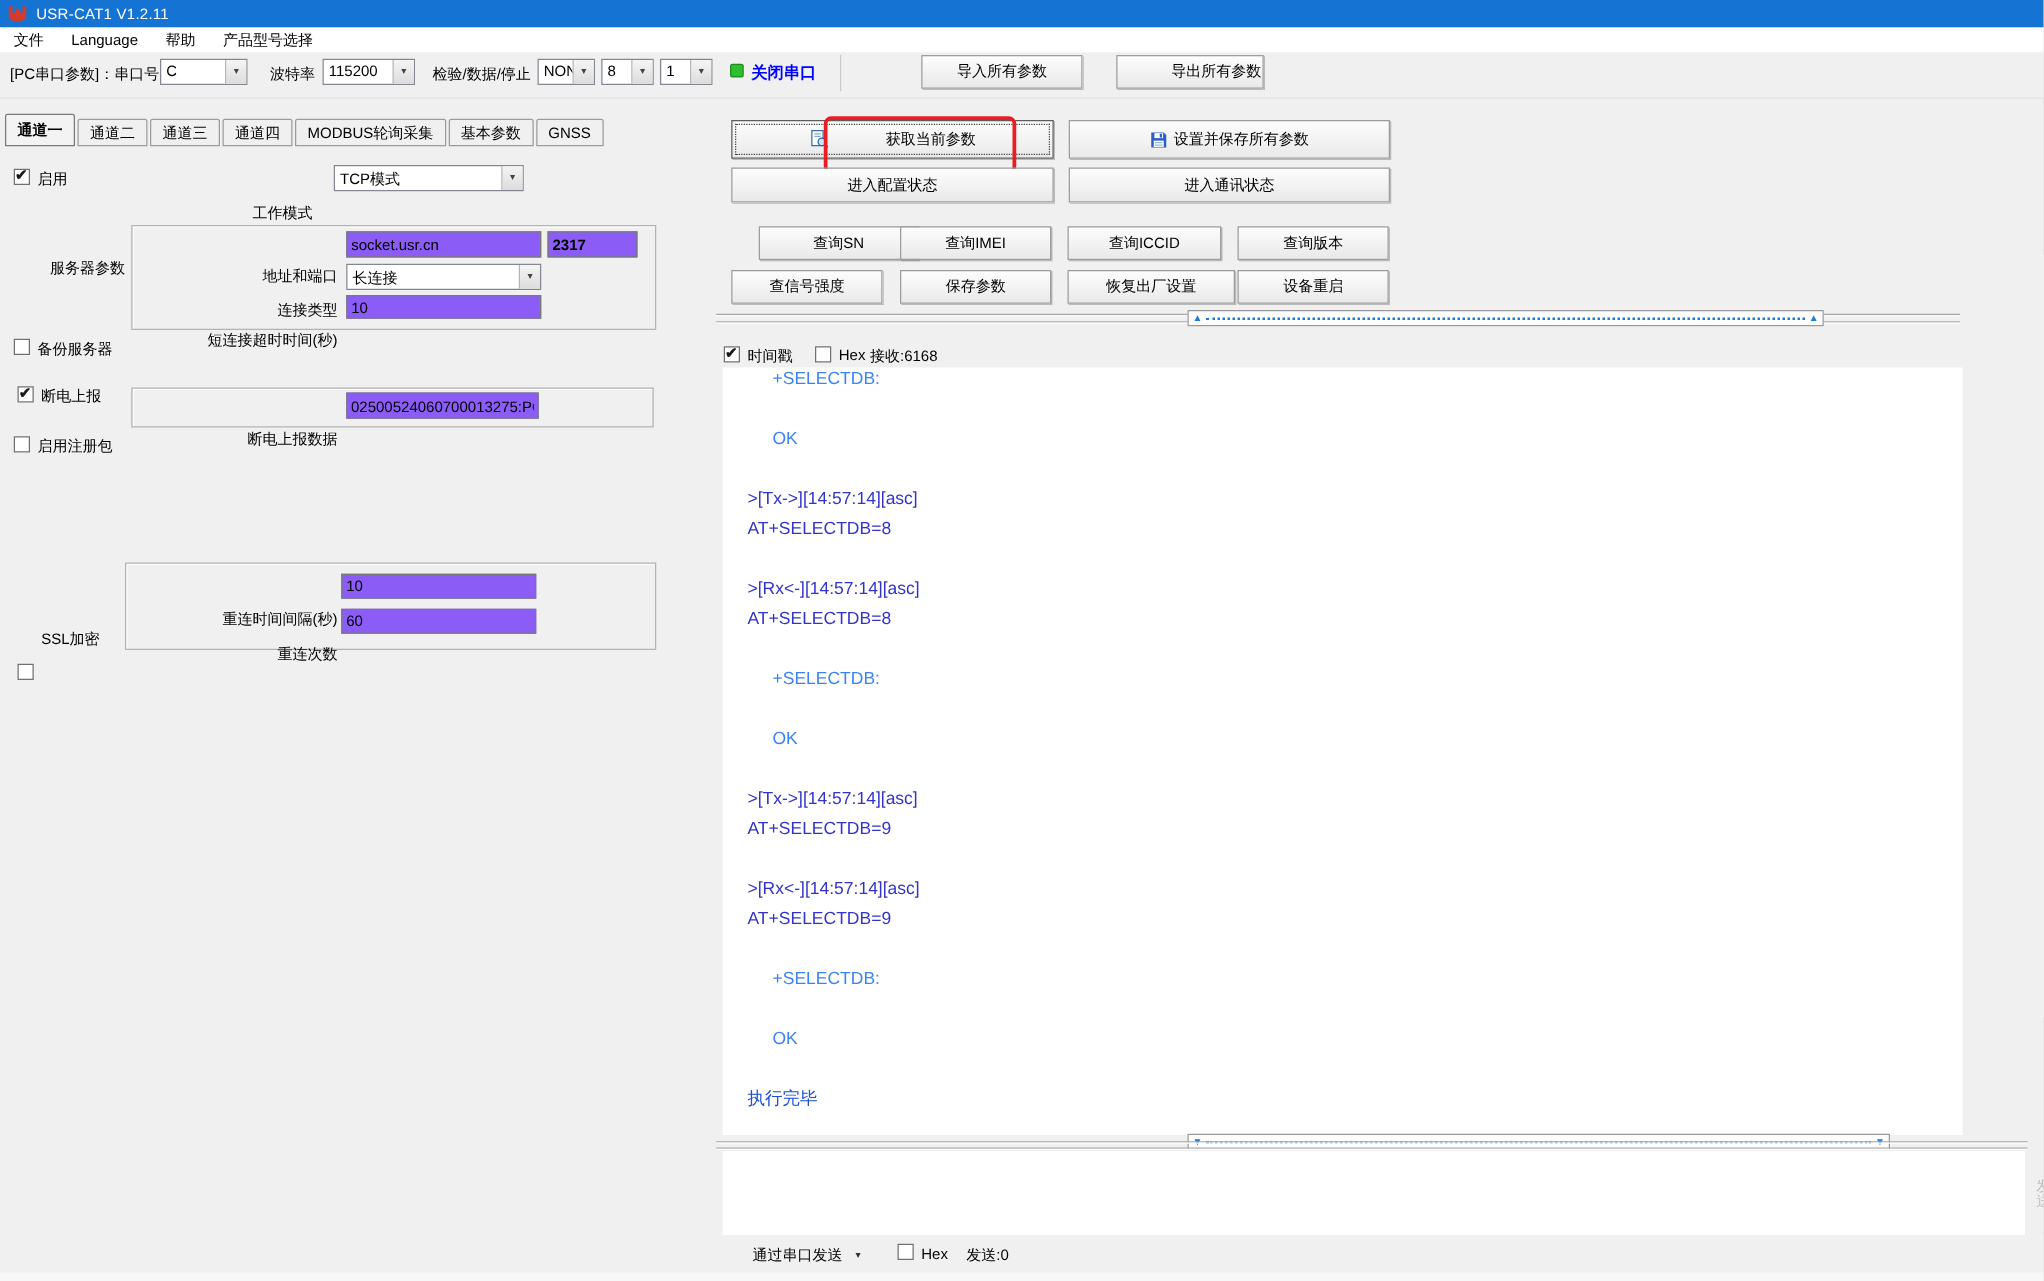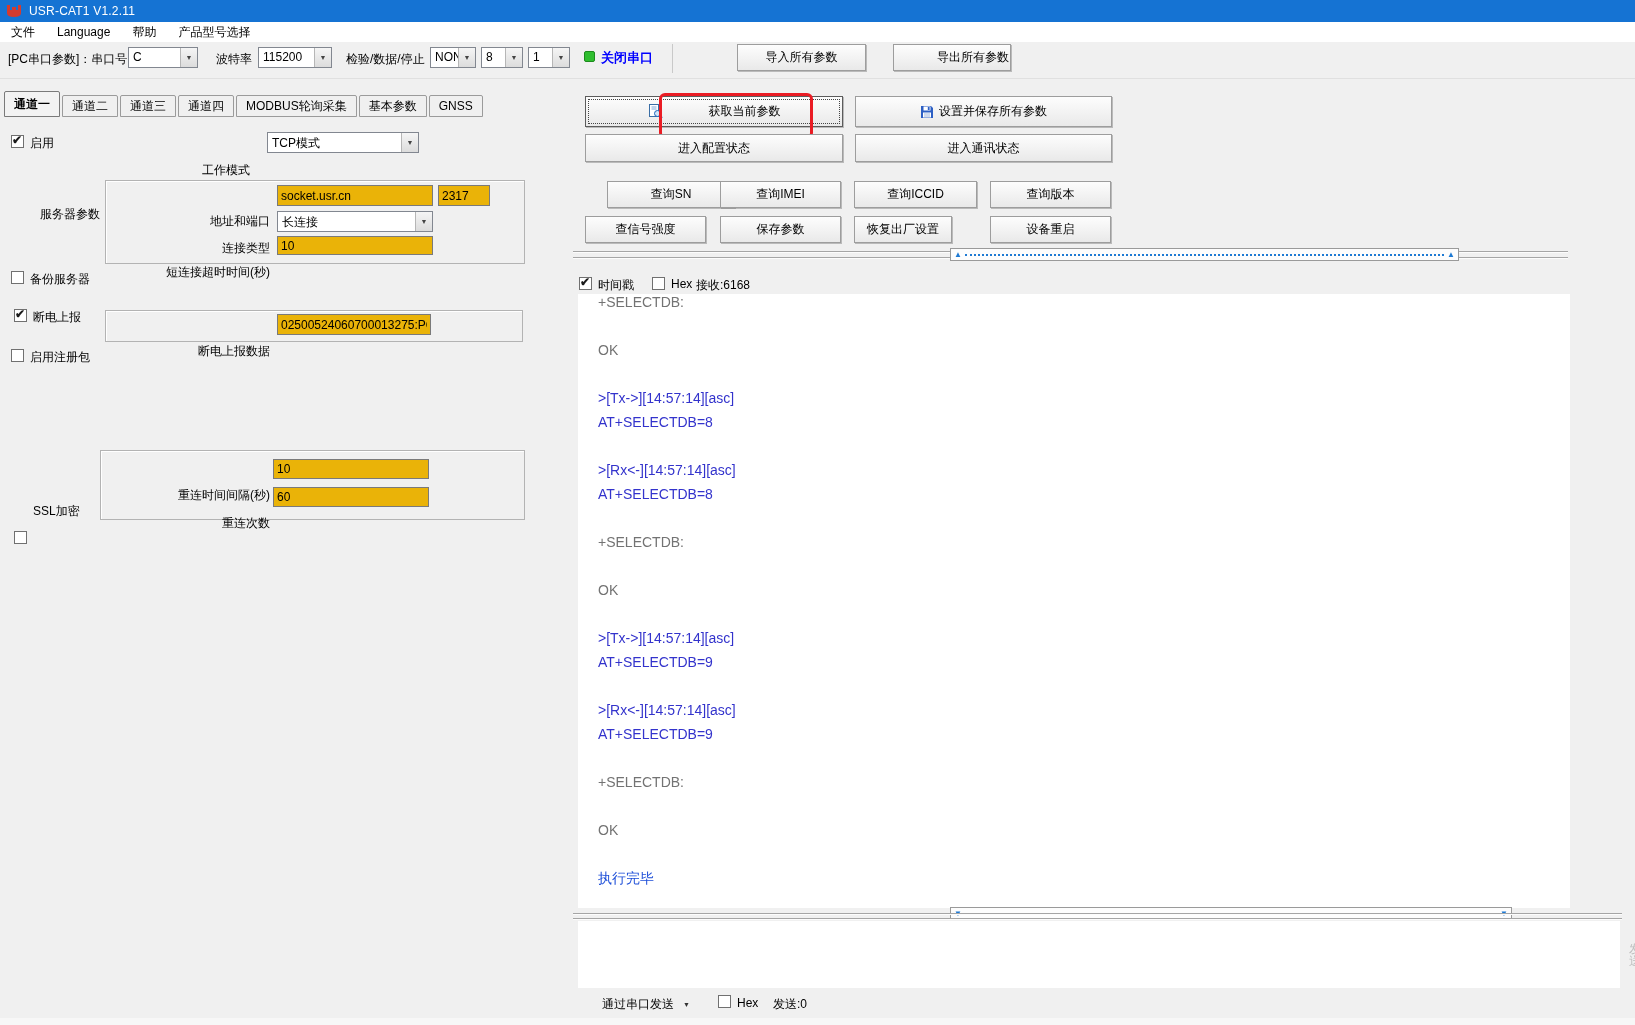--- a/index.html
+++ b/index.html
@@ -40,37 +40,37 @@
   .tab{height:20px;display:flex;align-items:center;padding:0 9px;background:#f0f0f0;
        border:1px solid #9b9b9b;margin-right:2px;white-space:nowrap;cursor:default;border-radius:2px 2px 0 0;}
   .tab.active{height:24px;font-weight:bold;background:#f3f3f3;border-color:#7a7a7a;}
 
   
   .cb{position:absolute;width:13px;height:13px;background:#fff;border:1px solid #707070;box-sizing:border-box;}
   .cb.on::after{content:"✔";position:absolute;left:0px;top:-3px;font-size:12px;color:#1a1a1a;font-weight:bold;}
   .cblabel{position:absolute;white-space:nowrap;}
   .rlabel{position:absolute;white-space:nowrap;text-align:right;margin-top:24px;}
   .group{position:absolute;border:1px solid #b3b3b3;box-shadow:inset 1px 1px 0 #fff;}
-  .tinput{position:absolute;border:1px solid #7a7a7a;background:#eab308;height:21px;box-sizing:border-box;
+  .tinput{position:absolute;border:1px solid #7a7a7a;background:#8b5cf6;height:21px;box-sizing:border-box;
           font-family:"Liberation Sans",sans-serif;font-size:12px;padding:0 3px;color:#000;}
 
   
   .etch{position:absolute;height:0;border-top:1px solid #a5a5a5;border-bottom:1px solid #fcfcfc;}
   .hscroll{position:absolute;height:13px;background:#fdfdfd;border:1px solid #9a9a9a;box-sizing:border-box;
            display:flex;align-items:center;}
   .hs-tri{color:#1e7ad4;font-size:8px;line-height:1;padding:0 3px;}
   .hs-dots{flex:1;height:0;border-top:2px dotted #1e7ad4;}
 
   
   .log-header-label{position:absolute;white-space:nowrap;}
   .logview{position:absolute;left:578px;top:294px;width:992px;height:614px;background:#fff;
            overflow:hidden;padding-left:20px;box-sizing:border-box;
            font-size:14px;line-height:24px;white-space:pre;}
   .logview > div:first-child{margin-top:-4px;}
-  .lg{color:#737373;} .lb{color:#3333cc;} .lk{color:#1d4ed8;}
+  .lg{color:#3b82f6;margin-left:20px;} .lb{color:#3333cc;} .lk{color:#1d4ed8;}
 
   .sendarea{position:absolute;left:578px;top:921px;width:1042px;height:67px;background:#fff;}
   .bottombar{position:absolute;left:0;top:988px;width:1635px;height:30px;background:#f0f0f0;}
   .strip{position:absolute;left:0;top:1018px;width:1635px;height:7px;background:#f7f7f7;}
 
   .dropdown-flat{position:absolute;display:flex;align-items:center;gap:9px;white-space:nowrap;cursor:default;}
   .dropdown-flat .arr{font-size:7px;color:#333;}
 
   .statusdot{position:absolute;width:11px;height:11px;border-radius:2px;background:#2fbe2f;border:1px solid #1d8a1d;box-sizing:border-box;}
   .closeport{position:absolute;font-size:13px;font-weight:bold;color:#0000ff;white-space:nowrap;cursor:default;}
@@ -147,21 +147,21 @@
   <span class="rlabel" style="left:155px;top:138px;width:95px;">工作模式</span>
   <div class="combo" style="left:267px;top:132px;width:152px;">
     <span class="val">TCP模式</span>
     <span class="arr">▼</span>
   </div>
 
   <span class="rlabel" style="left:14px;top:182px;width:86px;">服务器参数</span>
   <div class="group" style="left:105px;top:180px;width:418px;height:82px;"></div>
   <span class="rlabel" style="left:150px;top:189px;width:120px;">地址和端口</span>
   <input class="tinput" style="left: 277px; top: 185px; width: 156px;" value="socket.usr.cn">
-  <input class="tinput" style="left: 438px; top: 185px; width: 52px;" value="2317">
+  <input class="tinput" style="left: 438px; top: 185px; width: 72px; font-weight: bold;" value="2317">
   <span class="rlabel" style="left:150px;top:216px;width:120px;">连接类型</span>
   <div class="combo" style="left:277px;top:211px;width:156px;">
     <span class="val">长连接</span>
     <span class="arr">▼</span>
   </div>
   <span class="rlabel" style="left:130px;top:240px;width:140px;">短连接超时时间(秒)</span>
   <input class="tinput" style="left: 277px; top: 236px; width: 156px; height: 19px;" value="10">
 
   <span class="cb" style="left:11px;top:271px;"></span>
   <span class="cblabel" style="left:30px;top:271px;">备份服务器</span>
@@ -214,21 +214,21 @@
   <button class="btn" style="left:585px;top:134px;width:258px;height:28px;">进入配置状态</button>
   <button class="btn" style="left:855px;top:134px;width:257px;height:28px;">进入通讯状态</button>
 
   <button class="btn" style="left:607px;top:181px;width:128px;height:27px;">查询SN</button>
   <button class="btn" style="left:720px;top:181px;width:121px;height:27px;">查询IMEI</button>
   <button class="btn" style="left:854px;top:181px;width:123px;height:27px;">查询ICCID</button>
   <button class="btn" style="left:990px;top:181px;width:121px;height:27px;">查询版本</button>
 
   <button class="btn" style="left:585px;top:216px;width:121px;height:27px;">查信号强度</button>
   <button class="btn" style="left:720px;top:216px;width:121px;height:27px;">保存参数</button>
-  <button class="btn" style="left:854px;top:216px;width:98px;height:27px;">恢复出厂设置</button>
+  <button class="btn" style="left:854px;top:216px;width:134px;height:27px;">恢复出厂设置</button>
   <button class="btn" style="left:990px;top:216px;width:121px;height:27px;">设备重启</button>
 
   <div class="etch" style="left:573px;top:251px;width:995px;"></div>
   <div class="etch" style="left:573px;top:257px;width:995px;"></div>
   <div class="hscroll" style="left:950px;top:248px;width:509px;">
     <span class="hs-tri">▲</span>
     <span class="hs-dots"></span>
     <span class="hs-tri">▲</span>
   </div>
 

